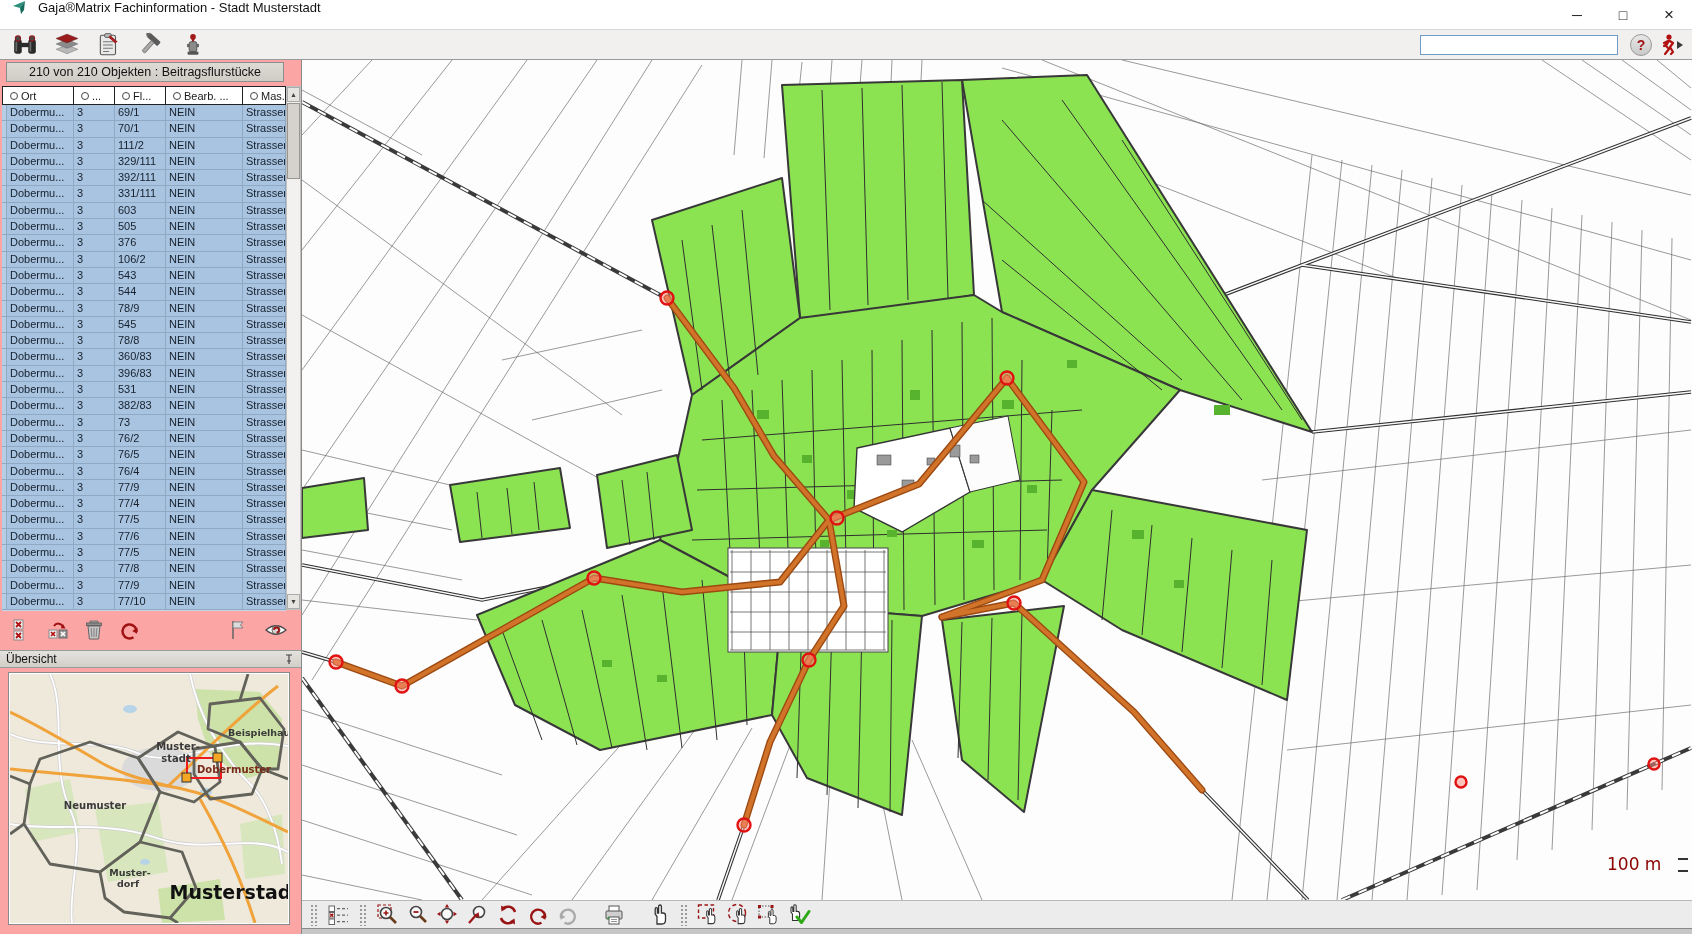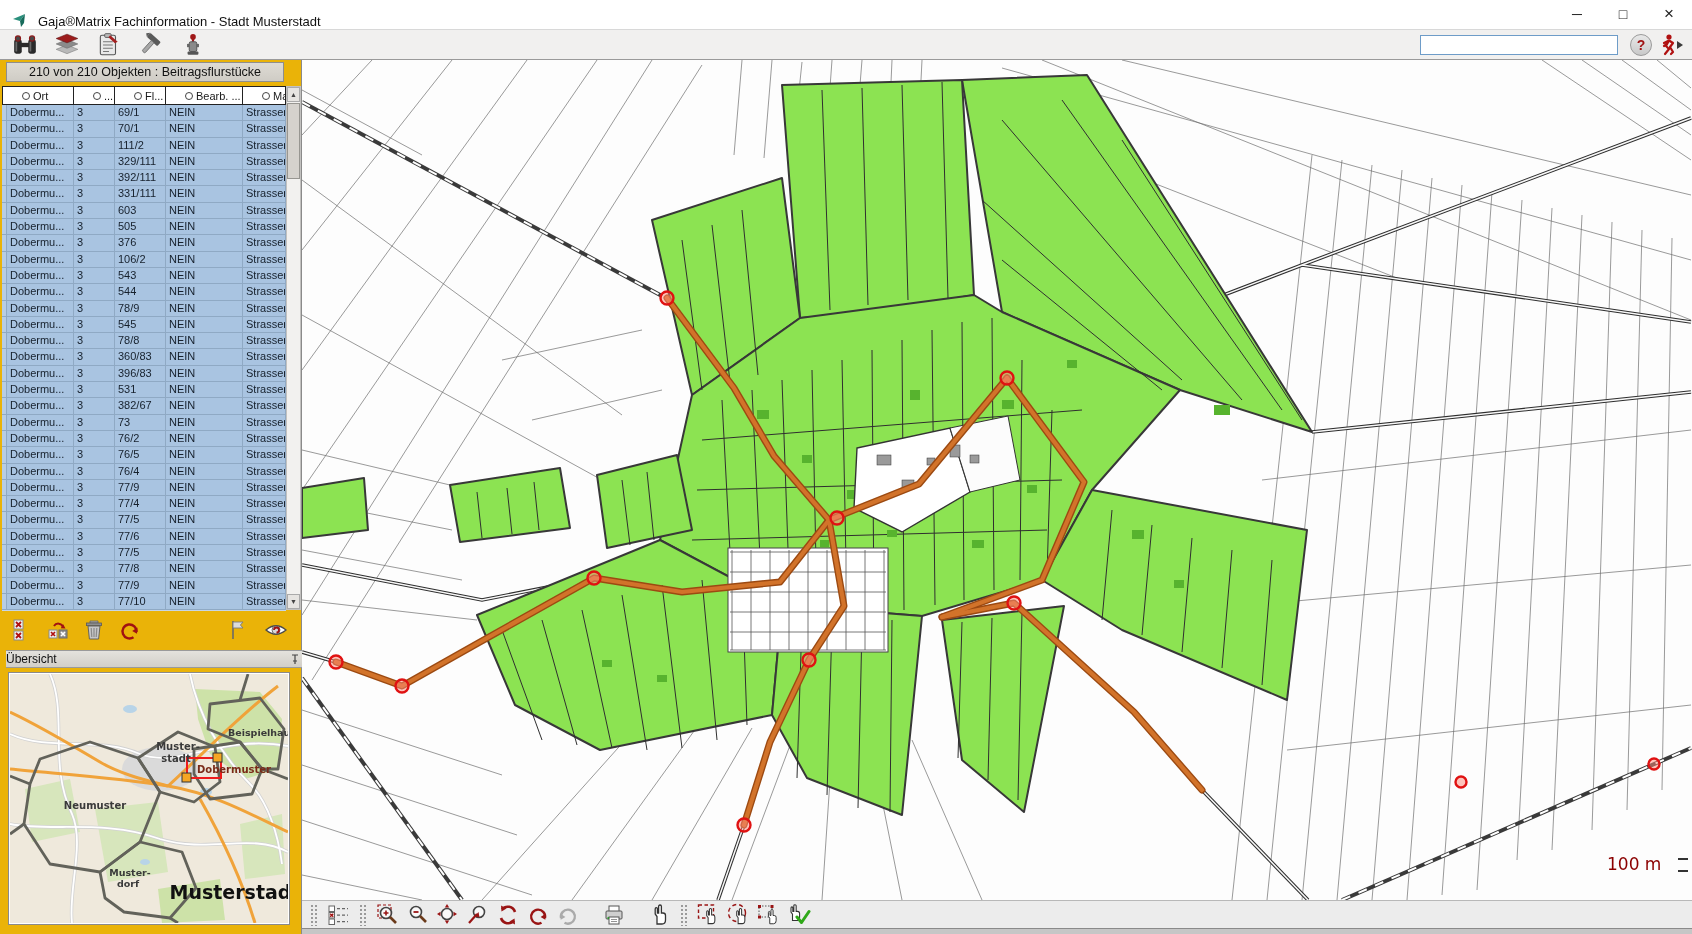--- a/index.html
+++ b/index.html
@@ -1,38 +1,38 @@
 <!DOCTYPE html>
 <html><head>
 <meta charset="utf-8">
 <style>
   *{box-sizing:border-box;margin:0;padding:0}
   html,body{width:1692px;height:934px;overflow:hidden}
   body{font-family:"Liberation Sans",sans-serif;background:#ececec;position:relative;color:#1a1a1a}
 
   
-  .titlebar{position:absolute;top:0;left:0;right:0;height:30px;background:#ffffff;border-bottom:1px solid #d8d8d8;display:flex;align-items:flex-end}
+  .titlebar{position:absolute;top:0;left:0;right:0;height:30px;background:#ffffff;border-bottom:1px solid #d8d8d8;display:flex;align-items:flex-start}
   .app-icon{margin:0 10px 0 12px;width:16px;height:16px}
   .title-text{font-size:13px;color:#111}
   .win-controls{margin-left:auto;display:flex}
   .wbtn{width:46px;height:30px;display:flex;align-items:center;justify-content:center;font-size:14px;color:#222;cursor:default}
 
   
   .toolbar{position:absolute;top:30px;left:0;right:0;height:30px;background:#f1f0ef;border-bottom:1px solid #9a9a9a;display:flex;align-items:center}
   .tb-icons{display:flex;align-items:center;gap:16px;padding-left:12px}
   .ticon{width:26px;height:26px;display:block}
   .search-box{position:absolute;left:1420px;top:5px;width:198px;height:20px;border:1px solid #6e9cc8;background:#fff;font-size:12px;padding:0 4px;font-family:"Liberation Sans",sans-serif}
   .help-btn{position:absolute;left:1630px;top:4px;width:22px;height:22px;border-radius:50%;background:linear-gradient(#e8e8e8,#c9c9c9);border:1px solid #9a9a9a;color:#a01212;font-weight:bold;font-size:14px;text-align:center;line-height:20px}
   .exit-btn{position:absolute;left:1658px;top:3px;width:28px;height:24px}
 
   
-  .left-panel{position:absolute;top:60px;left:0;width:302px;bottom:0;background:#eab308;border-right:1px solid #8a8a8a}
+  .left-panel{position:absolute;top:60px;left:0;width:302px;bottom:0;background:#fca5a5;border-right:1px solid #8a8a8a}
   .results-header{position:absolute;top:2px;left:6px;width:278px;height:20px;background:linear-gradient(#dedbd4,#cfccc5);border:1px solid #8e8e8e;font-size:12.5px;display:flex;align-items:center;justify-content:center;color:#111}
   .thead{position:absolute;top:26px;left:2px;width:284px;height:19px;display:flex}
-  .th{background:#fff;border:1px solid #222;border-left:none;font-size:11px;display:flex;align-items:center;padding-left:19px;gap:3px;overflow:hidden;white-space:nowrap}
+  .th{background:#fff;border:1px solid #222;border-left:none;font-size:11px;display:flex;align-items:center;padding-left:7px;gap:3px;overflow:hidden;white-space:nowrap}
   .th:first-child{border-left:1px solid #222}
   .radio{width:8px;height:8px;border:1px solid #444;border-radius:50%;background:#fff;flex:none}
   .c-ort{width:72px}.c-nr{width:41px}.c-fl{width:51px}.c-bearb{width:77px}.c-mas{flex:1}
   .tbody{position:absolute;top:45px;left:2px;width:284px;height:505.5px;overflow:hidden;background:#c6d6e8}
   .trow{display:flex;height:16.3px;background:#a9c4e1}
   .td{border-right:1px solid #8fa9c4;border-bottom:1px solid #8fa9c4;font-size:11px;line-height:15px;padding-left:3px;overflow:hidden;white-space:nowrap;color:#16202c}
   .td.c-sel{width:5px;padding:0;background:#b7cde4}
   .trow .c-ort{width:67px}
   
   .vscroll{position:absolute;top:26px;left:286px;width:15px;height:524px;background:#f2f1ef;border:1px solid #c2c1bf}
@@ -40,21 +40,21 @@
   .sthumb{position:absolute;top:16px;left:0;width:13px;height:76px;background:#d5d2cd;border:1px solid #979691}
   .sbtn.down{position:absolute;bottom:0;left:0;right:0}
 
   
   .table-actions{position:absolute;top:552px;left:0;width:302px;height:36px;display:flex;align-items:center}
   .ta-left{display:flex;gap:12px;padding-left:10px;align-items:center}
   .ta-right{margin-left:auto;display:flex;gap:14px;padding-right:14px;align-items:center}
   .aicon{width:24px;height:24px;display:block}
 
   
-  .uebersicht-bar{position:absolute;top:590px;left:6px;width:301px;height:18px;background:linear-gradient(#e4e2dd,#d2cfc8);border-top:1px solid #9a9a9a;border-bottom:1px solid #9a9a9a;display:flex;align-items:center;font-size:12px;color:#111}
+  .uebersicht-bar{position:absolute;top:590px;left:0;width:301px;height:18px;background:linear-gradient(#e4e2dd,#d2cfc8);border-top:1px solid #9a9a9a;border-bottom:1px solid #9a9a9a;display:flex;align-items:center;font-size:12px;padding-left:6px;color:#111}
   .pin{margin-left:auto;margin-right:6px;width:12px;height:12px}
   .overview-wrap{position:absolute;top:612px;left:8px;width:282px;height:253px;border:1px solid #8a8a8a;background:#fff;padding:1px}
   .overview-wrap svg{display:block}
 
   
   .map-area{position:absolute;left:302px;top:60px;right:0;bottom:0;background:#fdfdfd}
   .map-svg{position:absolute;left:0;top:0}
   .scale-label{position:absolute;left:1305px;top:794px;font-size:17px;font-weight:normal;color:#8b0000;font-family:"DejaVu Sans",sans-serif}
   .scale-ticks{position:absolute;left:1376px;top:798px;width:10px;height:14px;border-top:2px solid #333;border-bottom:2px solid #333}
   .map-toolbar{position:absolute;left:0;right:0;top:840px;height:28px;background:#ececec;border-top:1px solid #b8b8b8;display:flex;align-items:center}
@@ -303,21 +303,21 @@
         <div class="td c-ort">Dobermu...</div>
         <div class="td c-nr">3</div>
         <div class="td c-fl">531</div>
         <div class="td c-bearb">NEIN</div>
         <div class="td c-mas">Strassen...</div>
       </div>
       <div class="trow">
         <div class="td c-sel"></div>
         <div class="td c-ort">Dobermu...</div>
         <div class="td c-nr">3</div>
-        <div class="td c-fl">382/67</div>
+        <div class="td c-fl">382/83</div>
         <div class="td c-bearb">NEIN</div>
         <div class="td c-mas">Strassen...</div>
       </div>
       <div class="trow">
         <div class="td c-sel"></div>
         <div class="td c-ort">Dobermu...</div>
         <div class="td c-nr">3</div>
         <div class="td c-fl">73</div>
         <div class="td c-bearb">NEIN</div>
         <div class="td c-mas">Strassen...</div>

